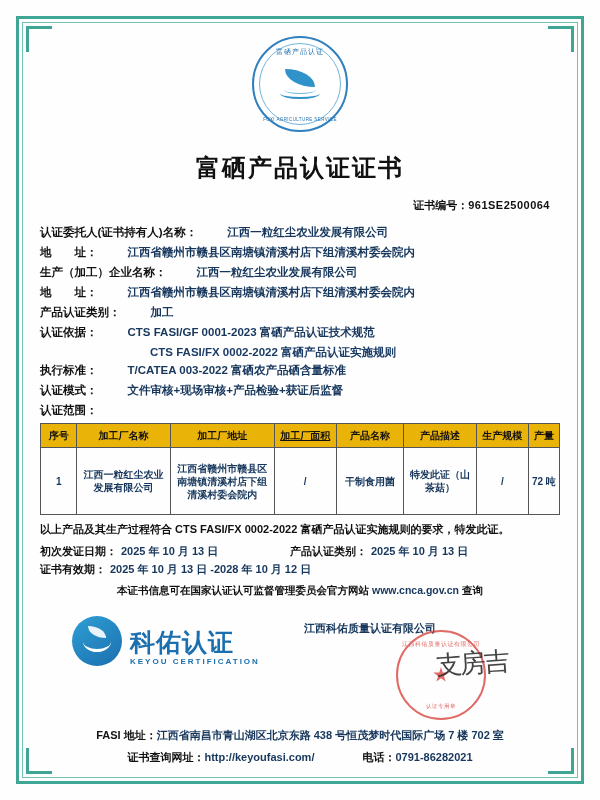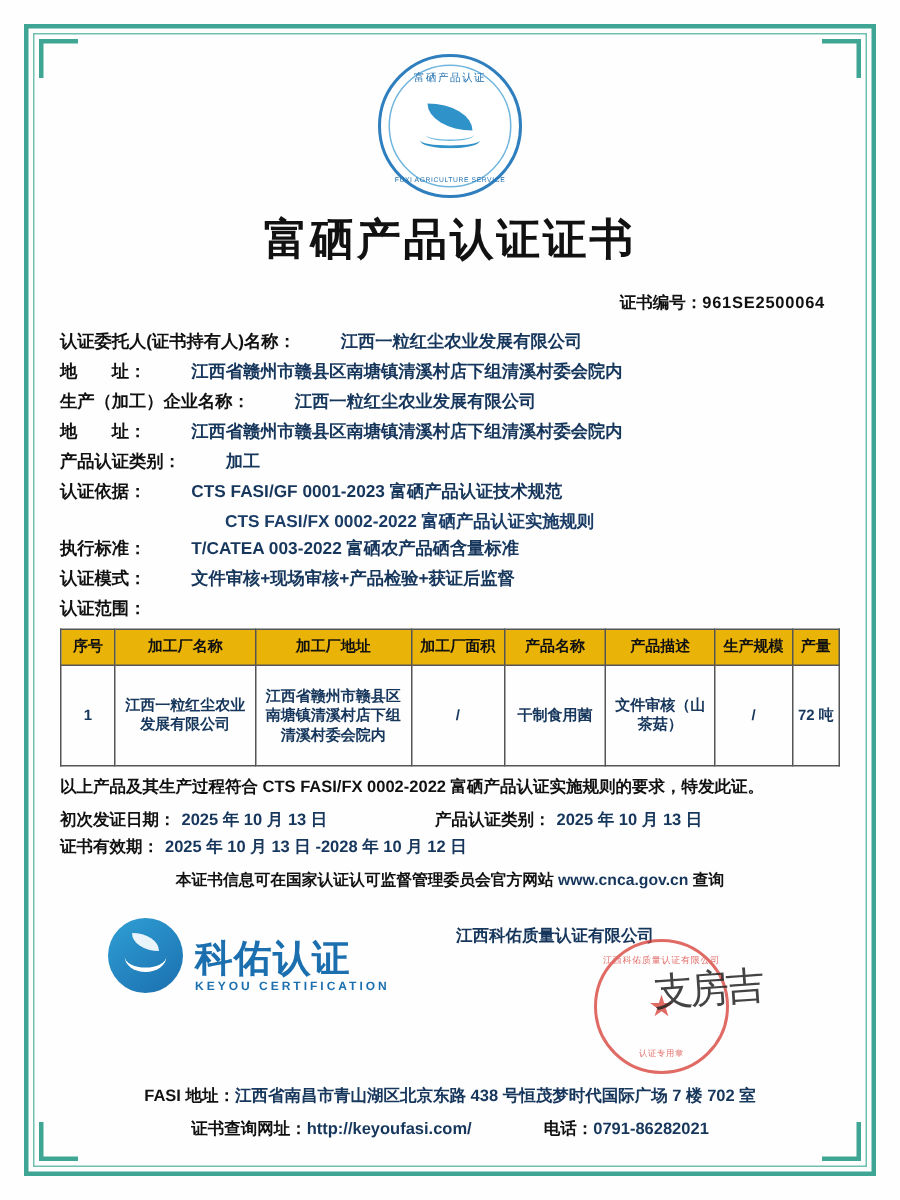--- a/index.html
+++ b/index.html
@@ -132,25 +132,25 @@
     left: 6px;
     bottom: 7px;
     width: 32px;
     height: 7px;
     border-bottom: 1.5px solid #6cb9de;
     border-radius: 0 0 50% 50%;
   }
 
   .cert-title {
     text-align: center;
-    font-size: 29px;
+    font-size: 24px;
     font-weight: bold;
     color: #111111;
     letter-spacing: 2px;
-    margin-top: 8px;
+    margin-top: 20px;
     margin-bottom: 14px;
     font-family: "DejaVu Sans", sans-serif;
   }
   .cert-no-row {
     text-align: right;
     font-size: 11px;
     font-weight: bold;
     color: #111;
     margin-bottom: 10px;
     padding-right: 10px;
@@ -211,21 +211,21 @@
     font-size: 10px;
     padding: 5px 2px;
   }
   table.scope td {
     font-weight: bold;
     height: 60px;
   }
   .col-seq { width: 7%; }
   .col-factory { width: 18%; }
   .col-addr { width: 20%; }
-  .col-area { width: 12%; }
+  .col-area { width: 12%; text-decoration: underline; }
   .col-prodname { width: 13%; }
   .col-desc { width: 14%; }
   .col-scale { width: 10%; }
   .col-output { width: 10%; }
 
   .statement {
     font-size: 11px;
     line-height: 17px;
     color: #111;
     font-weight: bold;
@@ -494,21 +494,21 @@
           <th class="col-output">产量</th>
         </tr>
       </thead>
       <tbody>
         <tr>
           <td>1</td>
           <td>江西一粒红尘农业发展有限公司</td>
           <td>江西省赣州市赣县区南塘镇清溪村店下组清溪村委会院内</td>
           <td>/</td>
           <td>干制食用菌</td>
-          <td>文件审核（山茶菇）</td>
+          <td>特发此证（山茶菇）</td>
           <td>/</td>
           <td>72 吨</td>
         </tr>
       </tbody>
     </table>
 
     <div class="statement">以上产品及其生产过程符合 CTS FASI/FX 0002-2022 富硒产品认证实施规则的要求，特发此证。</div>
 
     <div class="dates">
       <div class="col1">

